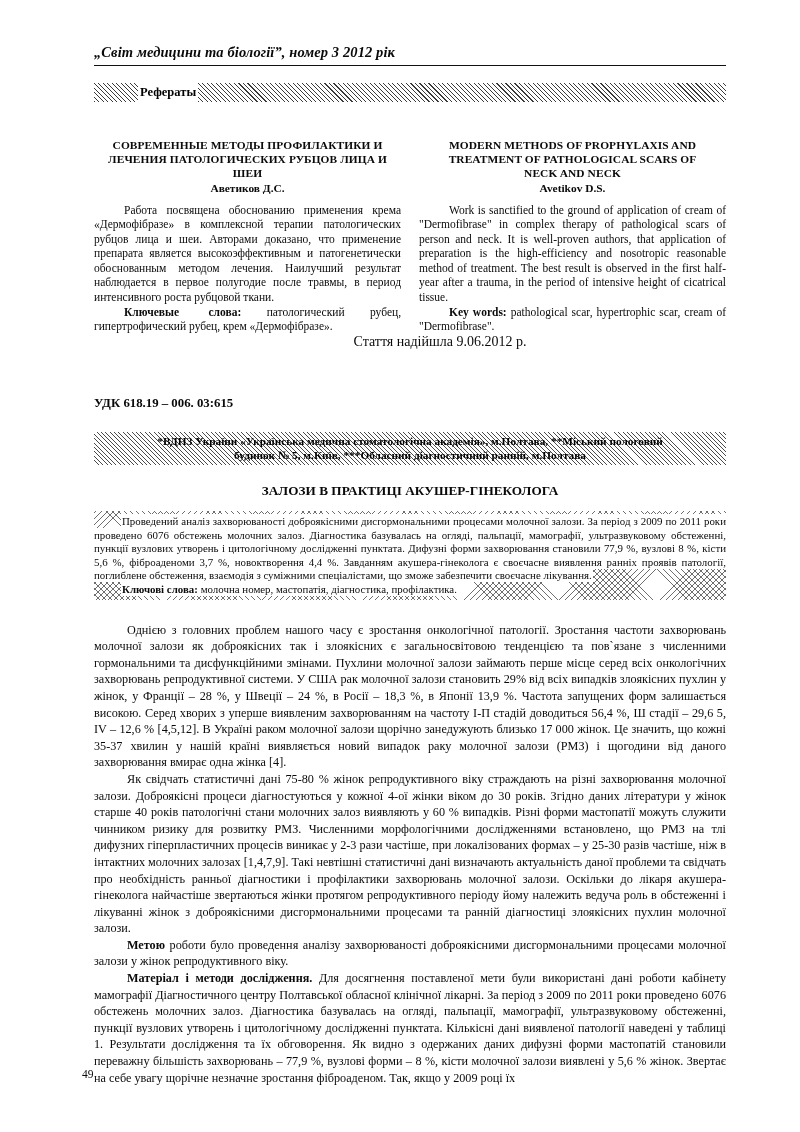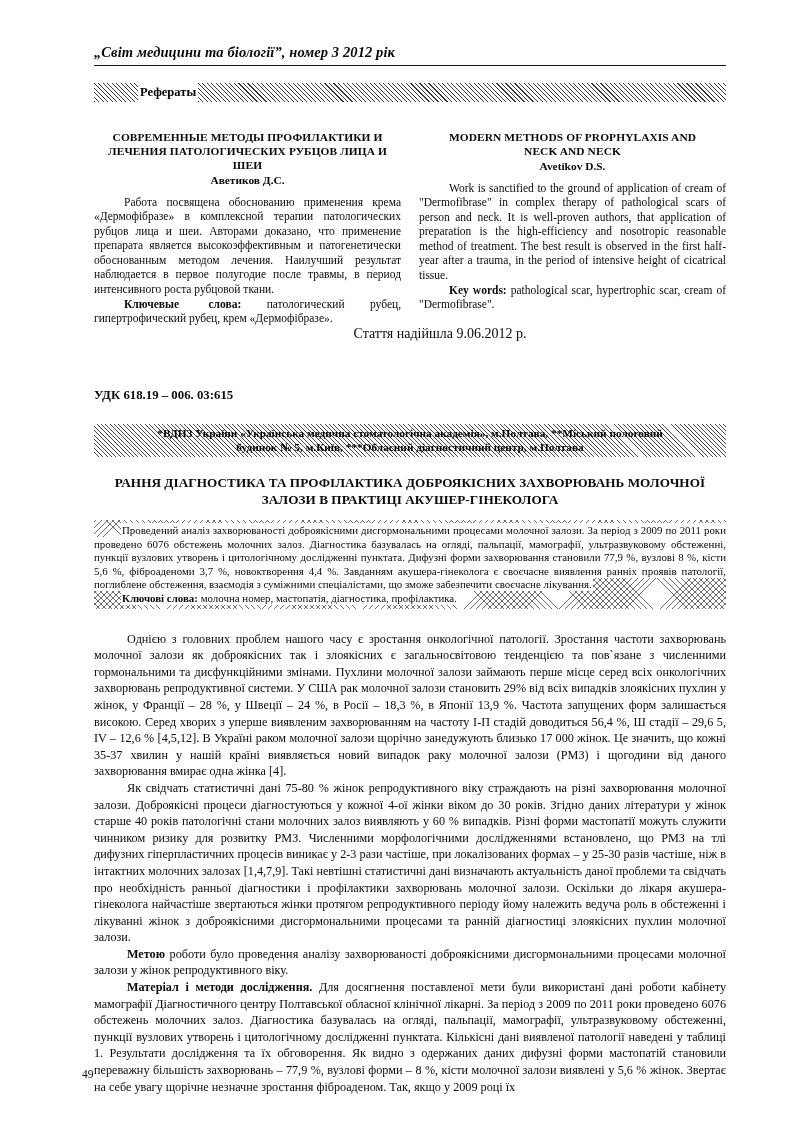--- a/index.html
+++ b/index.html
@@ -62,21 +62,21 @@
     top: 0;
     font-weight: bold;
     font-size: 12.5px;
     background: #ffffff;
     padding: 0 2px;
     color: #000;
   }
 
   
   .abs-cols {
-    margin-top: 28px;
+    margin-top: 36px;
     display: flex;
     gap: 18px;
   }
   .abs-col {
     width: 307px;
   }
   .abs-title {
     text-align: center;
     font-weight: bold;
     font-size: 11.4px;
@@ -217,39 +217,39 @@
       <div class="abs-col">
         <div class="abs-title">СОВРЕМЕННЫЕ МЕТОДЫ ПРОФИЛАКТИКИ И</div>
         <div class="abs-title">ЛЕЧЕНИЯ ПАТОЛОГИЧЕСКИХ РУБЦОВ ЛИЦА И ШЕИ</div>
         <div class="abs-author">Аветиков Д.С.</div>
         <div class="abs-body">Работа посвящена обоснованию применения крема «Дермофібразе» в комплексной терапии патологических рубцов лица и шеи. Авторами доказано, что применение препарата является высокоэффективным и патогенетически обоснованным методом лечения. Наилучший результат наблюдается в первое полугодие после травмы, в период интенсивного роста рубцовой ткани.</div>
         <div class="abs-kw"><b class="kw-spread">Ключевые слова:</b> <span>патологический рубец, гипертрофический рубец, крем «Дермофібразе».</span></div>
       </div>
 
       <div class="abs-col">
         <div class="abs-title">MODERN METHODS OF PROPHYLAXIS AND</div>
+        <div class="abs-title">TREATMENT OF PATHOLOGICAL SCARS OF</div>
         <div class="abs-title">NECK AND NECK</div>
         <div class="abs-author">Avetikov D.S.</div>
         <div class="abs-body">Work is sanctified to the ground of application of cream of "Dermofibrase" in complex therapy of pathological scars of person and neck. It is well-proven authors, that application of preparation is the high-efficiency and nosotropic reasonable method of treatment. The best result is observed in the first half-year after a trauma, in the period of intensive height of cicatrical tissue.</div>
         <div class="abs-kw"><b>Key words:</b> <span>pathological scar, hypertrophic scar, cream of "Dermofibrase".</span></div>
       </div>
 
     </div>
 
     <div class="received">Стаття надійшла 9.06.2012 р.</div>
 
     <div class="udc">УДК 618.19 – 006. 03:615</div>
 
     <div class="authors-block">
       <div class="authors-line">*ВДНЗ України «Українська медична стоматологічна академія», м.Полтава, **Міський пологовий</div>
-      <div class="authors-line">будинок № 5, м.Київ, ***Обласний діагностичний центр, м.Полтава</div>
+      <div class="authors-line">будинок № 5, м.Київ, ***Обласний діагностичний ранній, м.Полтава</div>
     </div>
 
     <div class="main-title">
-      <div>РАННЯ ДІАГНОСТИКА ТА ПРОФІЛАКТИКА ДОБРОЯКІСНИХ ЗАХВОРЮВАНЬ МОЛОЧНОЇ</div>
       <div>ЗАЛОЗИ В ПРАКТИЦІ АКУШЕР-ГІНЕКОЛОГА</div>
     </div>
 
     <div class="dotted-block">
       <p><span class="txt">Проведений аналіз захворюваності доброякісними дисгормональними процесами молочної залози. За період з 2009 по 2011 роки проведено 6076 обстежень молочних залоз. Діагностика базувалась на огляді, пальпації, мамографії, ультразвуковому обстеженні, пункції вузлових утворень і цитологічному дослідженні пунктата. Дифузні форми захворювання становили 77,9 %, вузлові 8 %, кісти 5,6 %, фіброаденоми 3,7 %, новоктворення 4,4 %. Завданням акушера-гінеколога є своєчасне виявлення ранніх проявів патології, поглиблене обстеження, взаємодія з суміжними спеціалістами, що зможе забезпечити своєчасне лікування.</span></p>
       <p><span class="txt"><b>Ключові слова:</b> <span>молочна номер, мастопатія, діагностика, профілактика.</span></span></p>
     </div>
 
     <div class="body-text">
       <p><b></b><span>Однією з головних проблем нашого часу є зростання онкологічної патології. Зростання частоти захворювань молочної залози як доброякісних так і злоякісних є загальносвітовою тенденцією та пов`язане з численними гормональними та дисфункційними змінами. Пухлини молочної залози займають перше місце серед всіх онкологічних захворювань репродуктивної системи. У США рак молочної залози становить 29% від всіх випадків злоякісних пухлин у жінок, у Франції – 28 %, у Швеції – 24 %, в Росії – 18,3 %, в Японії 13,9 %. Частота запущених форм залишається високою. Серед хворих з уперше виявленим захворюванням на частоту І-П стадій доводиться 56,4 %, Ш стадії – 29,6 5, IV – 12,6 % [4,5,12]. В Україні раком молочної залози щорічно занедужують близько 17 000 жінок. Це значить, що кожні 35-37 хвилин у нашій країні виявляється новий випадок раку молочної залози (РМЗ) і щогодини від даного захворювання вмирає одна жінка [4].</span></p>

